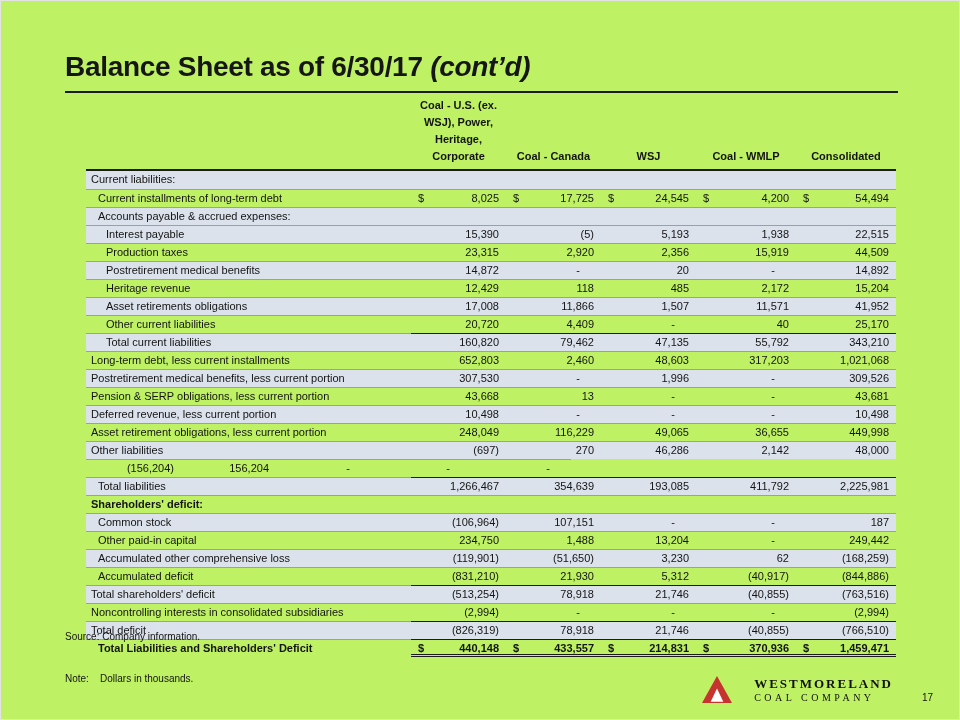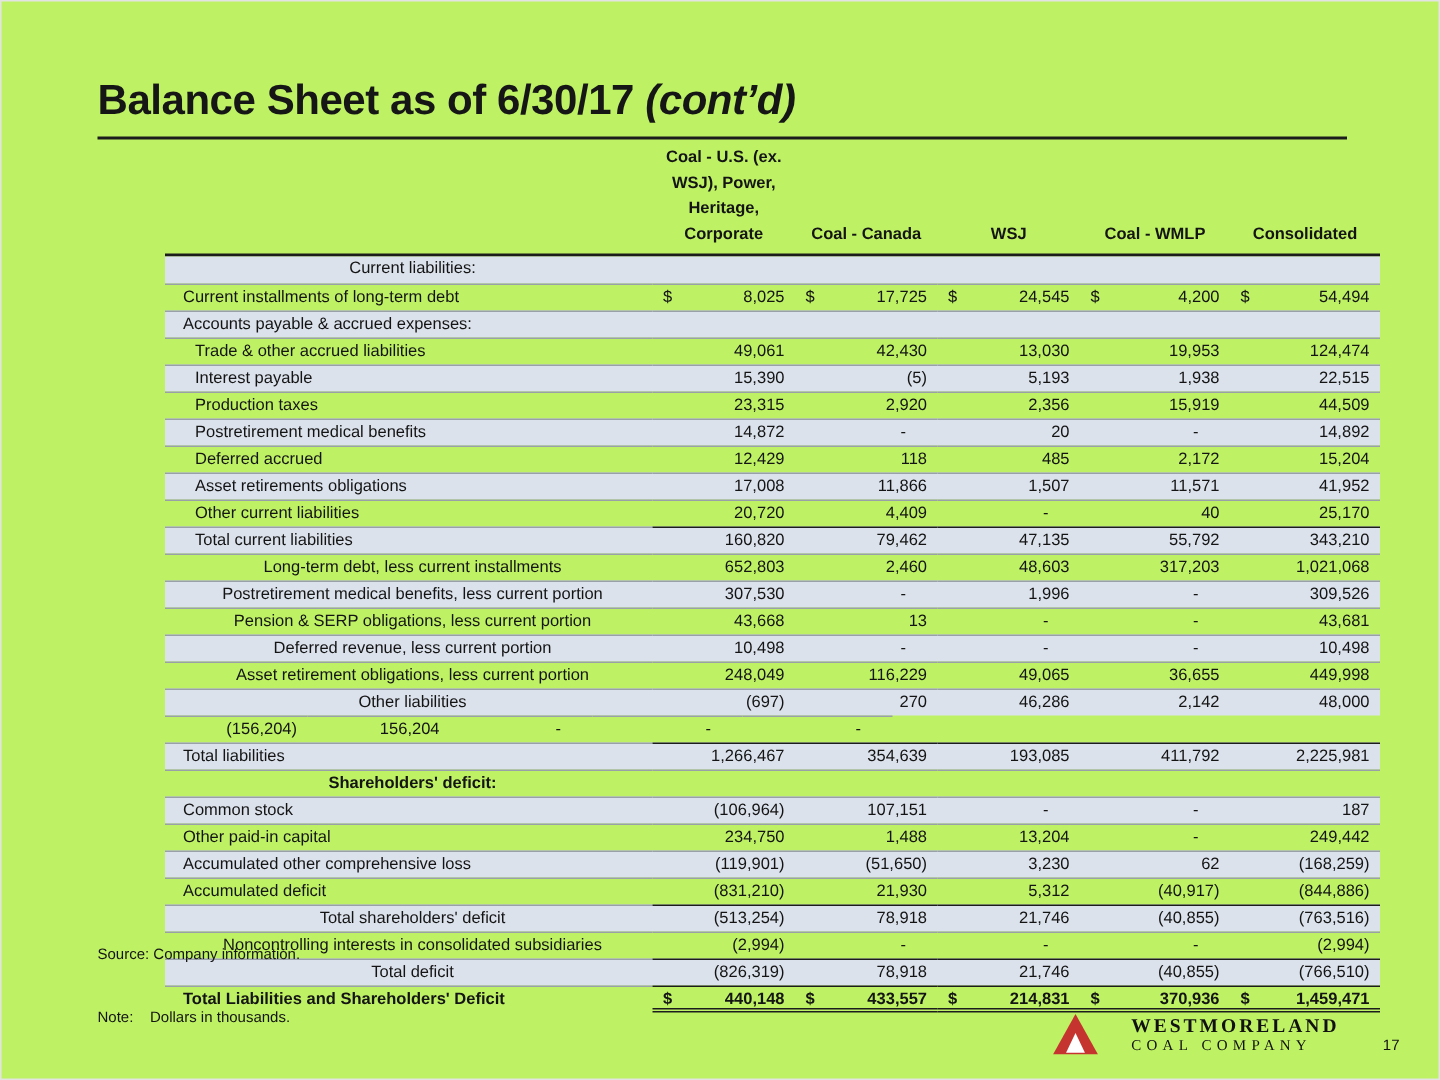--- a/index.html
+++ b/index.html
@@ -1,31 +1,31 @@
 <!DOCTYPE html>
 <html><head>
 <meta charset="utf-8">
 <style>
   html,body{margin:0;padding:0;background:#ffffff;}
   .slide{position:relative;width:960px;height:720px;background:#bef264;font-family:"Liberation Sans",sans-serif;color:#141414;overflow:hidden;box-sizing:border-box;border:1px solid #e3e3e3;}
   .title{position:absolute;left:64px;top:50px;font-size:28px;font-weight:700;letter-spacing:-0.3px;color:#161616;}
   .title .contd{font-style:italic;}
   .title-rule{position:absolute;left:64px;top:90px;width:833px;height:2px;background:#1c1c1c;}
 
-  .table{position:absolute;left:85px;top:96px;width:810px;font-size:11px;margin-left:24px;}
+  .table{position:absolute;left:85px;top:96px;width:810px;font-size:11px;}
   .header-row{display:flex;align-items:flex-end;border-bottom:2px solid #1c1c1c;}
   .hcell{box-sizing:border-box;text-align:center;font-weight:700;line-height:17px;padding-bottom:4px;}
   .hcell.label{width:325px;}
   .c1{width:95px;}.c2{width:95px;}.c3{width:95px;}.c4{width:100px;}.c5{width:100px;}
 
   .row{display:flex;}
   .cell{box-sizing:border-box;height:18px;line-height:17px;border-top:1px solid #9aa0a8;}
   .row:first-child .cell{border-top:none;}
   .label-cell{width:325px;white-space:nowrap;overflow:hidden;}
-  .ind0{padding-left:5px;text-align:center;}.ind1{padding-left:12px;}.ind2{padding-left:20px;}
+  .ind0{padding-left:5px;}.ind1{padding-left:12px;}.ind2{padding-left:20px;}
   .num-cell{display:flex;justify-content:flex-end;padding:0 7px;}
   .num-cell .dollar{margin-right:auto;}
   .num-cell .val.dash{margin-right:14px;}
   .row.shaded{background:var(--shade,#dbe2ec);}
   .row.bold{font-weight:700;}
   .row.rule-above .num-cell{border-top:1px solid #1c1c1c;}
   .row.double-below .num-cell{border-bottom:3px double #1c1c1c;}
 
   .footer{position:absolute;left:64px;bottom:5px;font-size:10px;line-height:14px;white-space:pre;}
   .logo{position:absolute;right:66px;bottom:16px;display:flex;align-items:center;gap:22px;}
@@ -117,38 +117,20 @@
           <div class="cell num-cell c3">
             <span class="val"></span>
           </div>
           <div class="cell num-cell c4">
             <span class="val"></span>
           </div>
           <div class="cell num-cell c5">
             <span class="val"></span>
           </div>
         </div>
-        <div class="row">
-          <div class="cell label-cell ind2">Trade &amp; other accrued liabilities</div>
-          <div class="cell num-cell c1">
-            <span class="val">49,061</span>
-          </div>
-          <div class="cell num-cell c2">
-            <span class="val">42,430</span>
-          </div>
-          <div class="cell num-cell c3">
-            <span class="val">13,030</span>
-          </div>
-          <div class="cell num-cell c4">
-            <span class="val">19,953</span>
-          </div>
-          <div class="cell num-cell c5">
-            <span class="val">124,474</span>
-          </div>
-        </div>
         <div class="row shaded">
           <div class="cell label-cell ind2">Interest payable</div>
           <div class="cell num-cell c1">
             <span class="val">15,390</span>
           </div>
           <div class="cell num-cell c2">
             <span class="val">(5)</span>
           </div>
           <div class="cell num-cell c3">
             <span class="val">5,193</span>
@@ -190,21 +172,21 @@
             <span class="val">20</span>
           </div>
           <div class="cell num-cell c4">
             <span class="val dash">-</span>
           </div>
           <div class="cell num-cell c5">
             <span class="val">14,892</span>
           </div>
         </div>
         <div class="row">
-          <div class="cell label-cell ind2">Deferred accrued</div>
+          <div class="cell label-cell ind2">Heritage revenue</div>
           <div class="cell num-cell c1">
             <span class="val">12,429</span>
           </div>
           <div class="cell num-cell c2">
             <span class="val">118</span>
           </div>
           <div class="cell num-cell c3">
             <span class="val">485</span>
           </div>
           <div class="cell num-cell c4">

